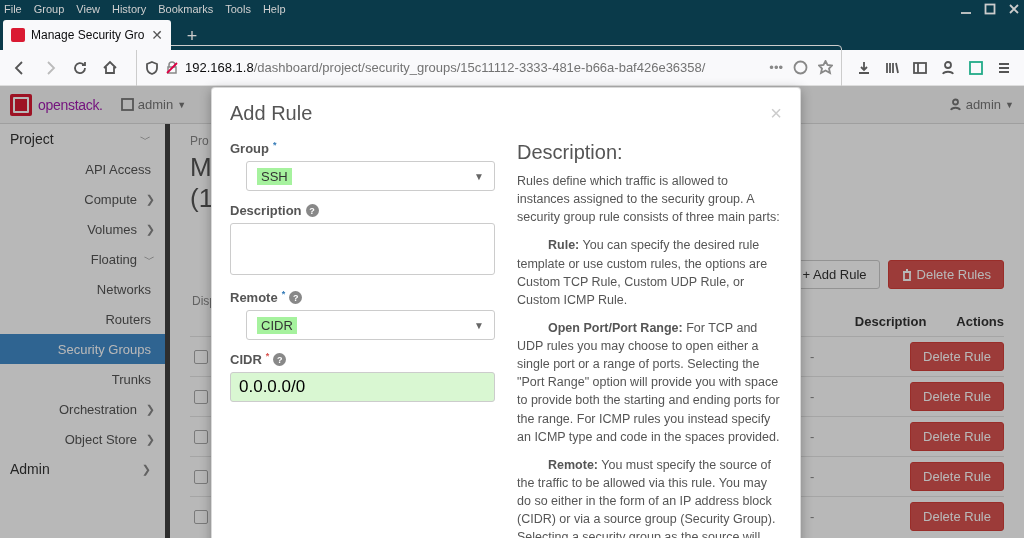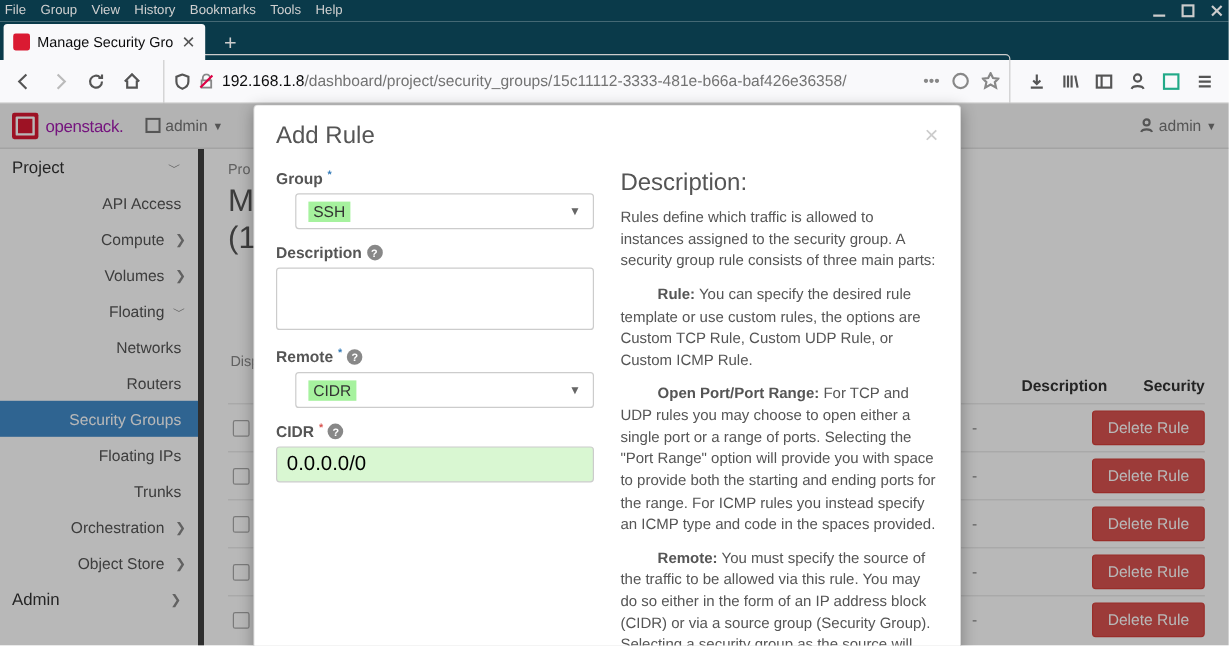--- a/index.html
+++ b/index.html
@@ -226,21 +226,20 @@
         <span>Volumes</span>
         <span class="chev">❯</span>
       </div>
     <div class="row acc">
         <span>Floating</span>
         <span class="chev">﹀</span>
       </div>
     <div class="subitem">Networks</div>
     <div class="subitem">Routers</div>
     <div class="subitem active">Security Groups</div>
-    <div class="subitem">Floating IPs</div>
     <div class="subitem">Trunks</div>
     <div class="row acc">
         <span>Orchestration</span>
         <span class="chev">❯</span>
       </div>
     <div class="row acc">
         <span>Object Store</span>
         <span class="chev">❯</span>
       </div>
     <div class="row top">
@@ -248,23 +247,32 @@
         <span class="chev">❯</span>
       </div>
   </div>
 
   <div class="main">
     <div class="crumb">Pro</div>
     <div class="title">
       <span>Ma</span><br><span>(1</span>
     </div>
     <div class="disp">Disp</div>
+    <div class="actions">
+      <div class="btn">+ Add Rule</div>
+      <div class="btn danger">
+          <svg class="ico" width="12" height="12" viewBox="0 0 12 12" style="stroke:#fff">
+            <path d="M3 3h6v8H3zM2 3h8M5 1h2"></path>
+          </svg>
+          <span>Delete Rules</span>
+        </div>
+    </div>
     <div class="thead">
       <span>Description</span>
-      <span>Security</span>
+      <span>Actions</span>
     </div>
     <div class="rows">
       <div class="trow">
           <div class="cb"></div>
           <div class="desc">-</div>
           <div class="act"><div class="btn danger">Delete Rule</div></div>
         </div>
       <div class="trow">
           <div class="cb"></div>
           <div class="desc">-</div>

